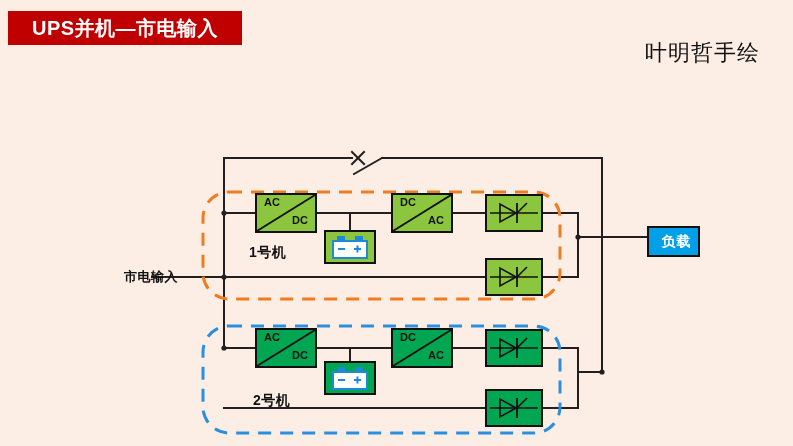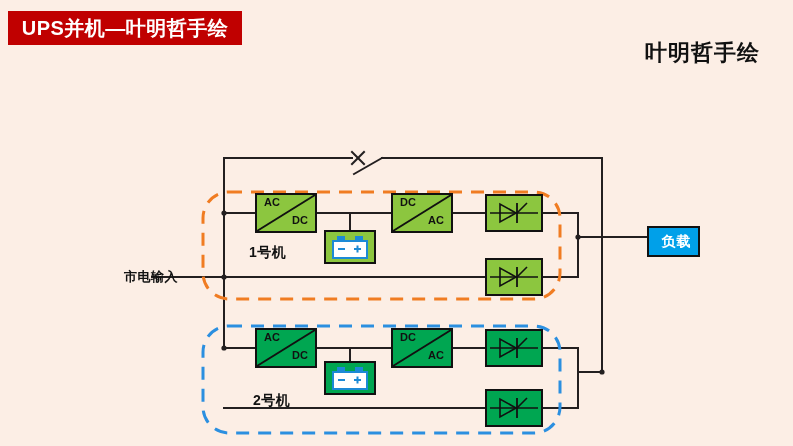--- a/index.html
+++ b/index.html
@@ -21,21 +21,21 @@
     display:flex;align-items:center;justify-content:center;
   }
   .banner span{
     color:#FFFFFF;font-weight:bold;font-size:20px;
     letter-spacing:0.5px;line-height:1;
     font-family:"Liberation Sans","DejaVu Sans",sans-serif;
   }
   
   .credit{
     position:absolute;left:645px;top:38px;
-    color:#111111;font-weight:bold;font-size:22px;
+    color:#111111;font-weight:normal;font-size:22px;
     letter-spacing:1px;white-space:nowrap;text-align:right;
   }
   
   .unit-label{
     position:absolute;color:#111;font-weight:bold;font-size:14px;
     white-space:nowrap;letter-spacing:0.5px;
   }
   .unit1-label{left:249px;top:244px;}
   .unit2-label{left:253px;top:392px;}
   
@@ -186,21 +186,21 @@
     <g>
       <rect x="486" y="390" width="56" height="36" fill="#00A651" stroke="#111111" stroke-width="2"></rect>
       <line x1="490" y1="408" x2="538" y2="408" stroke="#111111" stroke-width="1.6"></line>
       <polygon points="500,399 500,417 516,408" fill="none" stroke="#111111" stroke-width="1.6"></polygon>
       <line x1="517" y1="398" x2="517" y2="418" stroke="#111111" stroke-width="1.8"></line>
       <line x1="517" y1="408" x2="527" y2="398" stroke="#111111" stroke-width="1.6"></line>
     </g>
   </svg>
 
   <div class="banner">
-    <span>UPS并机—叶明哲手绘</span>
+    <span>UPS并机—市电输入</span>
   </div>
 
   <div class="credit">叶明哲手绘</div>
 
   <div class="mains-label">市电输入</div>
 
   <div class="unit-label unit1-label">1号机</div>
   <div class="blk-text" style="left:264px;top:196px;">AC</div>
   <div class="blk-text" style="left:292px;top:214px;">DC</div>
   <div class="blk-text" style="left:400px;top:196px;">DC</div>

